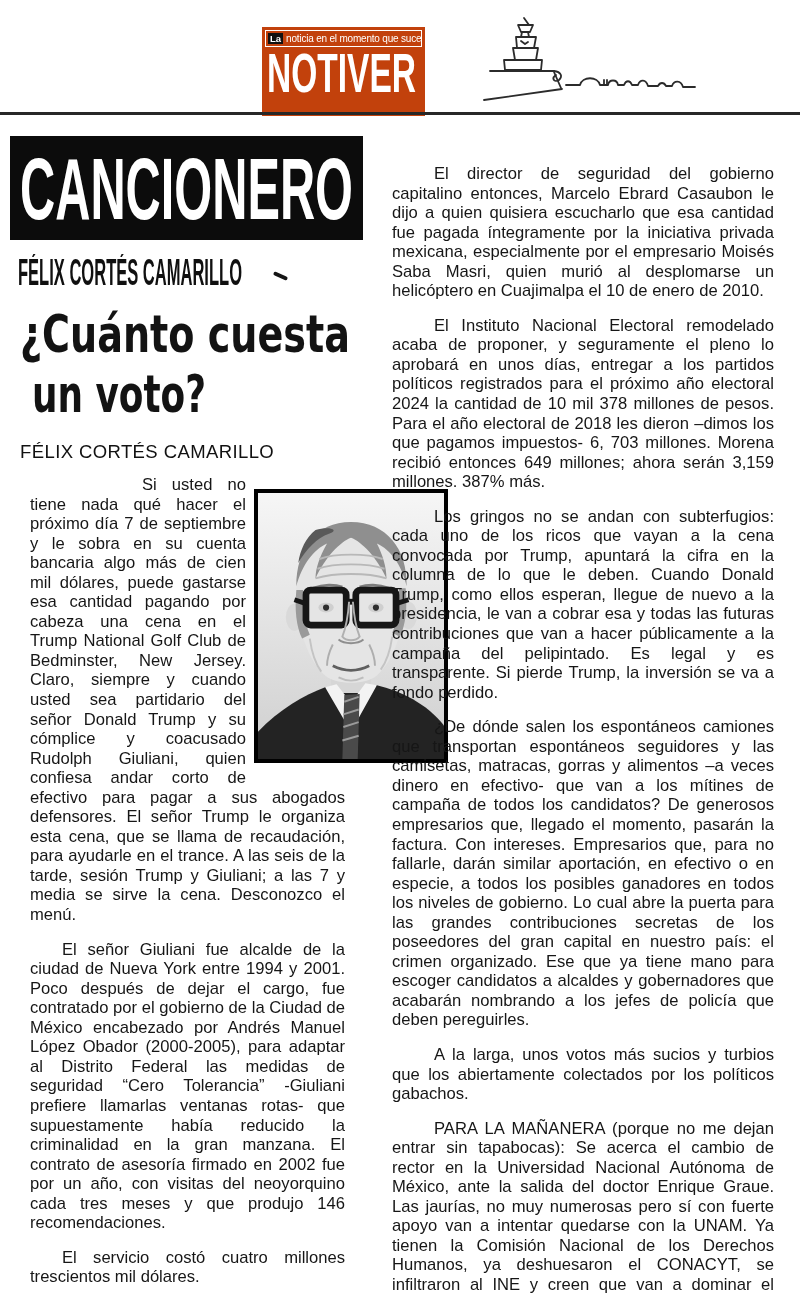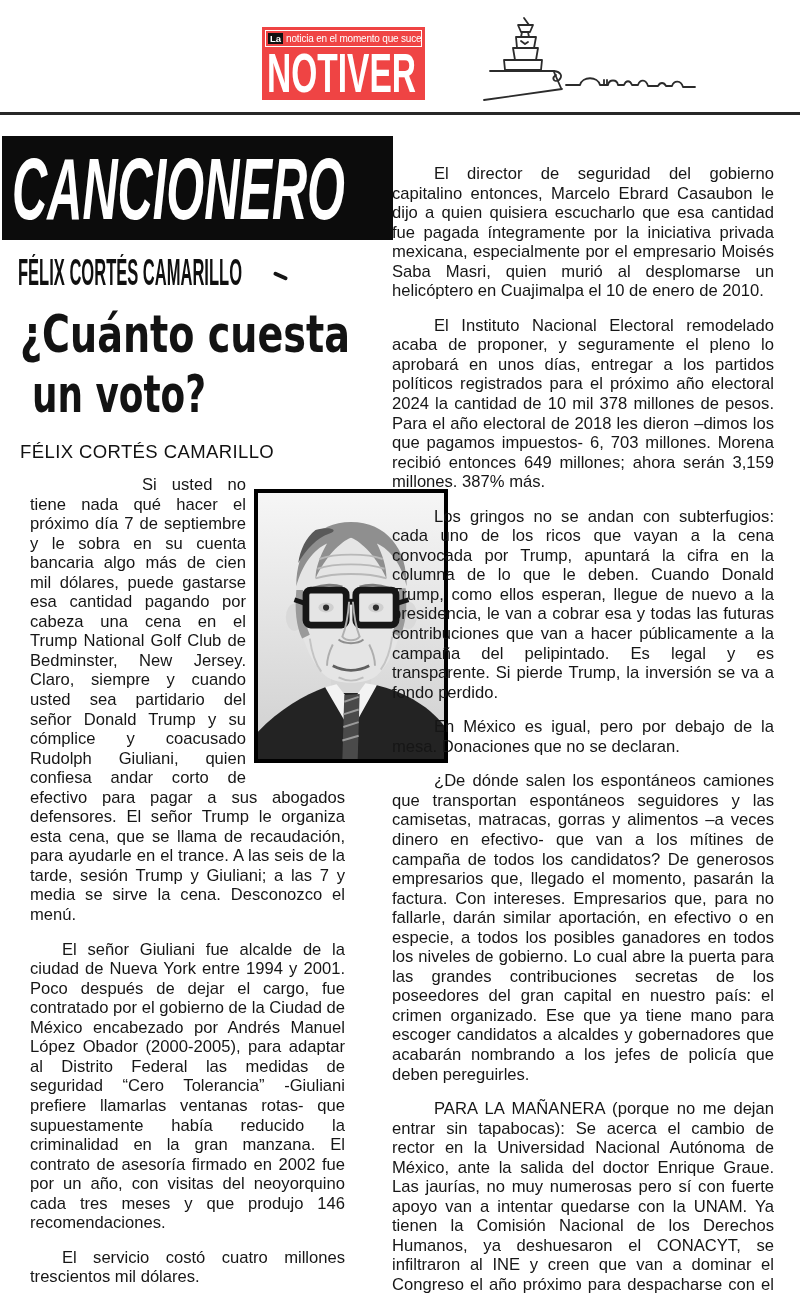--- a/index.html
+++ b/index.html
@@ -1,33 +1,33 @@
 <!DOCTYPE html>
 <html><head>
 <meta charset="utf-8">
 <style>
   html,body{margin:0;padding:0;}
   body{width:800px;height:1295px;background:#ffffff;overflow:hidden;position:relative;
        font-family:"Liberation Sans",sans-serif;color:#141414;}
   .abs{position:absolute;}
 
   
-  .masthead-logo{left:262px;top:27px;width:163px;height:73px;background:#ef4444;
+  .masthead-logo{left:262px;top:27px;width:163px;height:89px;background:#c2410c;
       box-sizing:border-box;padding:3px;}
   .tagline-strip{border:1px solid #fff;height:17px;display:flex;align-items:center;
       padding:0 2px;box-sizing:border-box;white-space:nowrap;overflow:hidden;}
   .tagline-chip{background:#111;color:#fff;font-weight:bold;font-size:9.5px;
       padding:0 2px;margin-right:3px;line-height:11px;}
   .tagline-rest{color:#fff;font-size:10px;letter-spacing:-0.2px;}
   .logo-word{display:block;margin-top:1px;}
   .masthead-rule{left:0;top:112px;width:800px;height:3px;background:#272727;}
   .lighthouse{left:480px;top:10px;width:235px;height:98px;}
 
   
-  .section-banner{left:2px;top:136px;width:391px;height:104px;background:#0c0c0c;font-style:italic;}
+  .section-banner{left:10px;top:136px;width:353px;height:104px;background:#0c0c0c;}
   .author-heading{left:18px;top:254px;width:226px;height:38px;}
   .stray-mark{left:273px;top:274px;width:15px;height:4px;background:#151515;
       border-radius:2px;transform:rotate(24deg);}
   .headline{left:18px;top:300px;width:338px;height:118px;}
   .byline{left:20px;top:441px;width:330px;font-size:18.5px;letter-spacing:0.4px;color:#111;}
 
   
   .col{text-align:justify;font-size:16.6px;line-height:19.55px;color:#161616;}
   .col p{margin:15px;}
   .left-col{left:15px;top:460px;width:345px;}
@@ -137,17 +137,17 @@
     </span><span>Si usted no tiene nada qué hacer el próximo día 7 de septiembre y le sobra en su cuenta bancaria algo más de cien mil dólares, puede gastarse esa cantidad pagando por cabeza una cena en el Trump National Golf Club de Bedminster, New Jersey. Claro, siempre y cuando usted sea partidario del señor Donald Trump y su cómplice y coacusado Rudolph Giuliani, quien confiesa andar corto de efectivo para pagar a sus abogados defensores. El señor Trump le organiza esta cena, que se llama de recaudación, para ayudarle en el trance. A las seis de la tarde, sesión Trump y Giuliani; a las 7 y media se sirve la cena. Desconozco el menú.</span>
   </p>
   <p class="ind-l">El señor Giuliani fue alcalde de la ciudad de Nueva York entre 1994 y 2001. Poco después de dejar el cargo, fue contratado por el gobierno de la Ciudad de México encabezado por Andrés Manuel López Obador (2000-2005), para adaptar al Distrito Federal las medidas de seguridad “Cero Tolerancia” -Giuliani prefiere llamarlas ventanas rotas- que supuestamente había reducido la criminalidad en la gran manzana. El contrato de asesoría firmado en 2002 fue por un año, con visitas del neoyorquino cada tres meses y que produjo 146 recomendaciones.</p>
   <p class="ind-l">El servicio costó cuatro millones trescientos mil dólares.</p>
 </div>
 
 <div class="abs col right-col">
   <p class="ind-r">El director de seguridad del gobierno capitalino entonces, Marcelo Ebrard Casaubon le dijo a quien quisiera escucharlo que esa cantidad fue pagada íntegramente por la iniciativa privada mexicana, especialmente por el empresario Moisés Saba Masri, quien murió al desplomarse un helicóptero en Cuajimalpa el 10 de enero de 2010.</p>
   <p class="ind-r">El Instituto Nacional Electoral remodelado acaba de proponer, y seguramente el pleno lo aprobará en unos días, entregar a los partidos políticos registrados para el próximo año electoral 2024 la cantidad de 10 mil 378 millones de pesos. Para el año electoral de 2018 les dieron –dimos los que pagamos impuestos- 6, 703 millones. Morena recibió entonces 649 millones; ahora serán 3,159 millones. 387% más.</p>
   <p class="ind-r">Los gringos no se andan con subterfugios: cada uno de los ricos que vayan a la cena convocada por Trump, apuntará la cifra en la columna de lo que le deben. Cuando Donald Trump, como ellos esperan, llegue de nuevo a la presidencia, le van a cobrar esa y todas las futuras contribuciones que van a hacer públicamente a la campaña del pelipintado. Es legal y es transparente. Si pierde Trump, la inversión se va a fondo perdido.</p>
-  <p class="ind-r">En México es igual, pero por debajo de la mesa. Donaciones que no se declaran.</p>
   <p class="ind-r">¿De dónde salen los espontáneos camiones que transportan espontáneos seguidores y las camisetas, matracas, gorras y alimentos –a veces dinero en efectivo- que van a los mítines de campaña de todos los candidatos? De generosos empresarios que, llegado el momento, pasarán la factura. Con intereses. Empresarios que, para no fallarle, darán similar aportación, en efectivo o en especie, a todos los posibles ganadores en todos los niveles de gobierno. Lo cual abre la puerta para las grandes contribuciones secretas de los poseedores del gran capital en nuestro país: el crimen organizado. Ese que ya tiene mano para escoger candidatos a alcaldes y gobernadores que acabarán nombrando a los jefes de policía que deben pereguirles.</p>
+  <p class="ind-r">A la larga, unos votos más sucios y turbios que los abiertamente colectados por los políticos gabachos.</p>
   <p class="ind-r">PARA LA MAÑANERA (porque no me dejan entrar sin tapabocas): Se acerca el cambio de rector en la Universidad Nacional Autónoma de México, ante la salida del doctor Enrique Graue. Las jaurías, no muy numerosas pero sí con fuerte apoyo van a intentar quedarse con la UNAM. Ya tienen la Comisión Nacional de los Derechos Humanos, ya deshuesaron el CONACYT, se infiltraron al INE y creen que van a dominar el Congreso el año próximo para despacharse con el cucharón grande en las reformas constitucionales. Todos los mexicanos, de una manera u otra, somos universitarios.</p>
 
 </div>
 
 </body></html>

